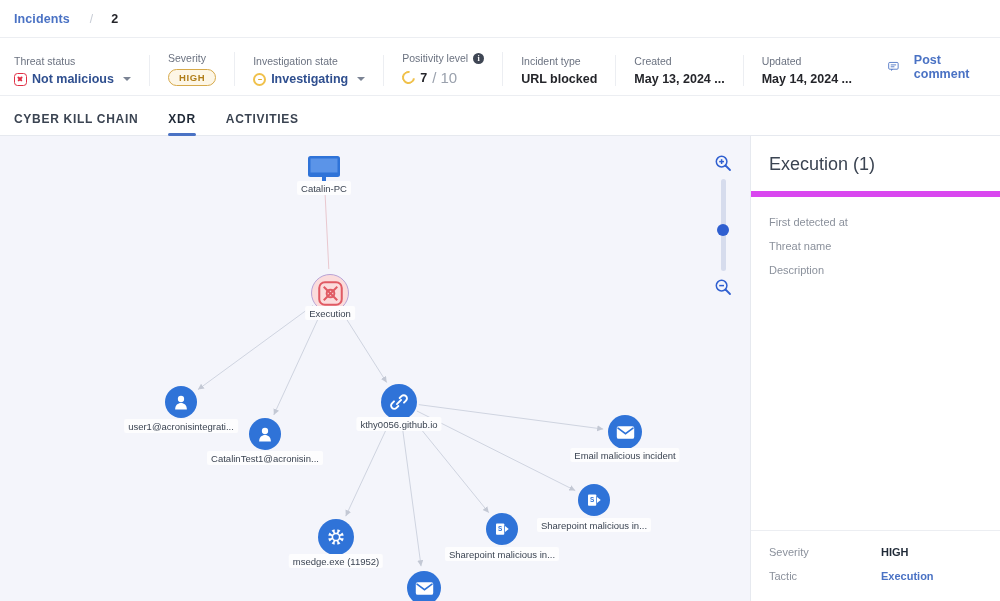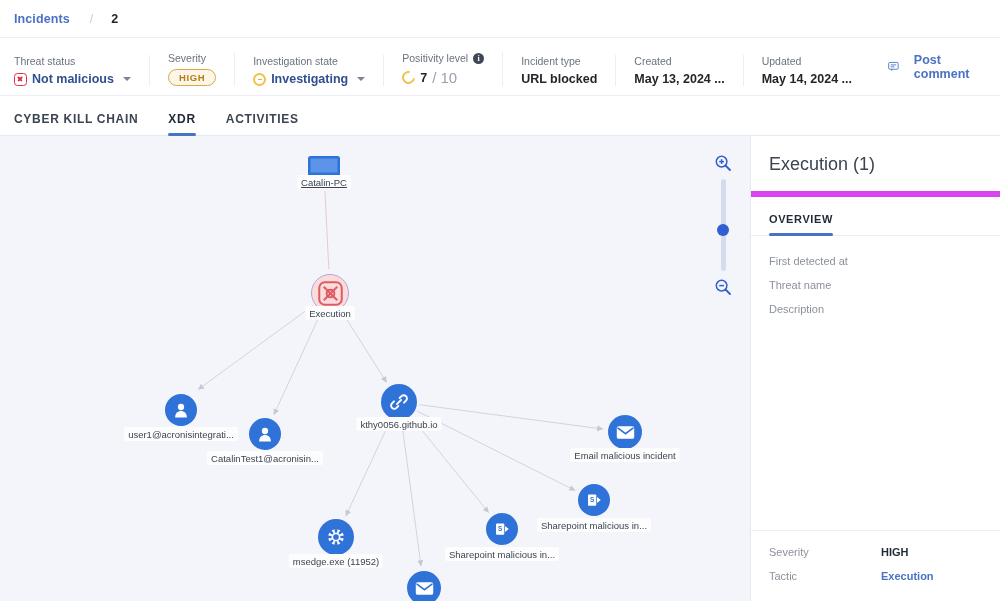--- a/index.html
+++ b/index.html
@@ -305,33 +305,33 @@
           <line x1="411.5980335587528" y1="281.5334976889476" x2="488.77206476330963" y2="376.68982742660506" stroke="#cfd4e0" stroke-width="1" marker-end="url(#arr)"></line>
           <line x1="390.54229069337754" y1="284.12366279990533" x2="345.72636570261585" y2="380.1577877801089" stroke="#cfd4e0" stroke-width="1" marker-end="url(#arr)"></line>
           <line x1="401.6642143499104" y1="285.82175476333344" x2="421.0693642150986" y2="430.1960697603332" stroke="#cfd4e0" stroke-width="1" marker-end="url(#arr)"></line>
         </svg>
       <div id="nodes-layer">
           <div class="node" style="left: 324px; top: 36px;"><svg width="34" height="30" viewBox="0 0 34 30">
         <rect x="1" y="1" width="32" height="21" rx="2.5" fill="#2f73d8"></rect>
         <rect x="3.5" y="3.5" width="27" height="14" fill="#5b94e8"></rect>
         <rect x="15" y="22" width="4" height="5" fill="#2f73d8"></rect>
         <rect x="9" y="26.5" width="16" height="3" rx="1.4" fill="#2f73d8"></rect>
-            </svg><div class="node-label" style="top: 20px; text-decoration: underline;">Catalin-PC</div></div>
+            </svg><div class="node-label" style="top: 26px;">Catalin-PC</div></div>
           <div class="node" style="left: 330px; top: 157px;">
             <div class="node-ico" style="width:38px;height:38px;background:#fbdcdc;border:1.6px solid #b8a3d6;">
               <svg width="27" height="27" viewBox="0 0 24 24">
         <rect x="2" y="2" width="20" height="20" rx="5" fill="none" stroke="#e05a63" stroke-width="1.8"></rect>
         <line x1="6" y1="6" x2="18" y2="18" stroke="#e05a63" stroke-width="1.8"></line>
         <line x1="18" y1="6" x2="6" y2="18" stroke="#e05a63" stroke-width="1.8"></line>
         <circle cx="12" cy="12" r="3.4" fill="none" stroke="#e05a63" stroke-width="1.8"></circle>
               </svg>
             </div>
             <div class="node-label" style="top: 32px;">Execution</div>
           </div>
-          <div class="node" style="left: 181px; top: 274px;">
+          <div class="node" style="left: 181px; top: 266px;">
             <div class="node-ico" style="width:32px;height:32px;">
               <svg width="18" height="18" viewBox="0 0 24 24">
         <circle cx="12" cy="8" r="4.2" fill="#fff"></circle>
         <path d="M4.2 22 C4.2 16 8 13.3 12 13.3 C16 13.3 19.8 16 19.8 22 Z" fill="#fff"></path>
               </svg>
             </div>
             <div class="node-label" style="top: 33px;">user1@acronisintegrati...</div>
           </div>
           <div class="node" style="left: 265px; top: 298px;">
             <div class="node-ico" style="width:32px;height:32px;">
@@ -429,23 +429,20 @@
         <svg class="zoom-btn" viewBox="0 0 18 18">
           <circle cx="7.6" cy="7.6" r="5.3" fill="none" stroke="#2f5fd0" stroke-width="1.5"></circle>
           <line x1="11.5" y1="11.5" x2="16" y2="16" stroke="#2f5fd0" stroke-width="1.8" stroke-linecap="round"></line>
           <line x1="5.2" y1="7.6" x2="10" y2="7.6" stroke="#2f5fd0" stroke-width="1.5"></line>
         </svg>
       </div>
     </div>
 
     <div class="panel">
       <div class="panel-title">Execution (1)</div>
-      <div class="panel-tabs">
-        <div class="ptab active">OVERVIEW</div>
-      </div>
       <div class="panel-body">
         <div class="detail-row">
           <span class="detail-k">First detected at</span>
           <span class="detail-v"></span>
         </div>
         <div class="detail-row">
           <span class="detail-k">Threat name</span>
           <span class="detail-v"></span>
         </div>
         <div class="detail-row">

